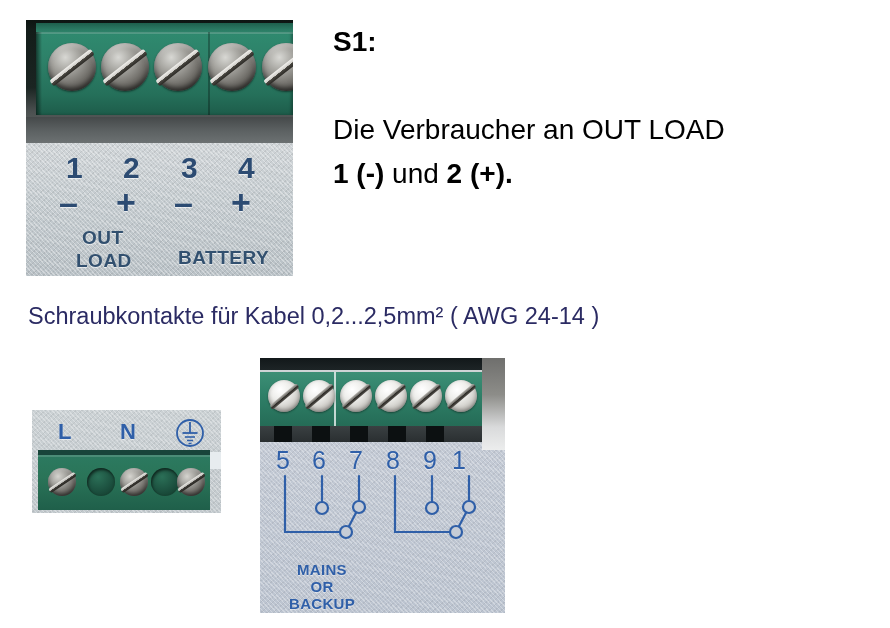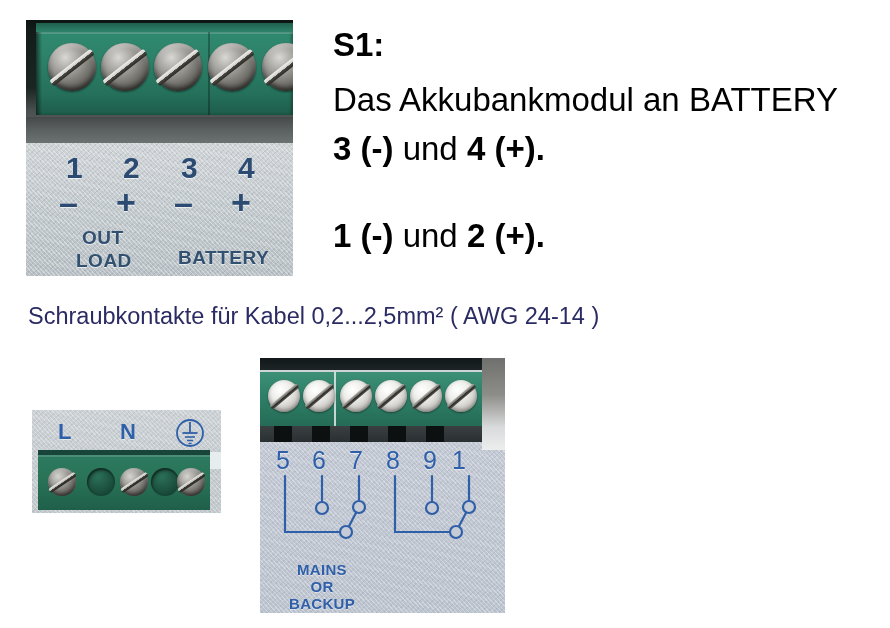--- a/index.html
+++ b/index.html
@@ -130,21 +130,21 @@
     white-space: nowrap;
   }
 
   
   #instruction-block {
     position: absolute;
     left: 333px;
     top: 28px;
     width: 545px;
     color: #000000;
-    font-size: 33px;
+    font-size: 28px;
     line-height: 1.0;
     font-family: "Liberation Sans", sans-serif;
   }
   #instruction-block .para { margin: 0 0 0 0; }
   #instruction-block .line { white-space: nowrap; display:block; }
   #instruction-block .heading { font-weight: bold; }
   #instruction-block .b { font-weight: bold; }
   .gap-s { height: 16px; }
   .gap-m { height: 22px; }
 
@@ -360,30 +360,26 @@
   </div>
 </div>
 
 <div id="instruction-block">
   <div class="para">
     <span class="heading line">S1:</span>
   </div>
 
   <div class="gap-m"></div>
 
-  <div class="para">
-    <span class="line">Das Akkubankmodul an BATTERY</span>
-    <div class="gap-s"></div>
-    <span class="line"><span class="b">3 (-)</span><span> und </span><span class="b">4 (+).</span></span>
-  </div>
 
   <div class="gap-m"></div>
   <div class="gap-s"></div>
 
   <div class="para">
+    <span class="line">Die Verbraucher an OUT LOAD</span>
     <div class="gap-s"></div>
     <span class="line"><span class="b">1 (-)</span><span> und </span><span class="b">2 (+).</span></span>
   </div>
 </div>
 
 <div id="caption-wire">Schraubkontakte für Kabel 0,2...2,5mm²  ( AWG 24-14 )</div>
 
 <div class="photo" id="photo-mains-input">
   <div class="mk" style="left:26px; top:9px;">L</div>
   <div class="mk" style="left:88px; top:9px;">N</div>

